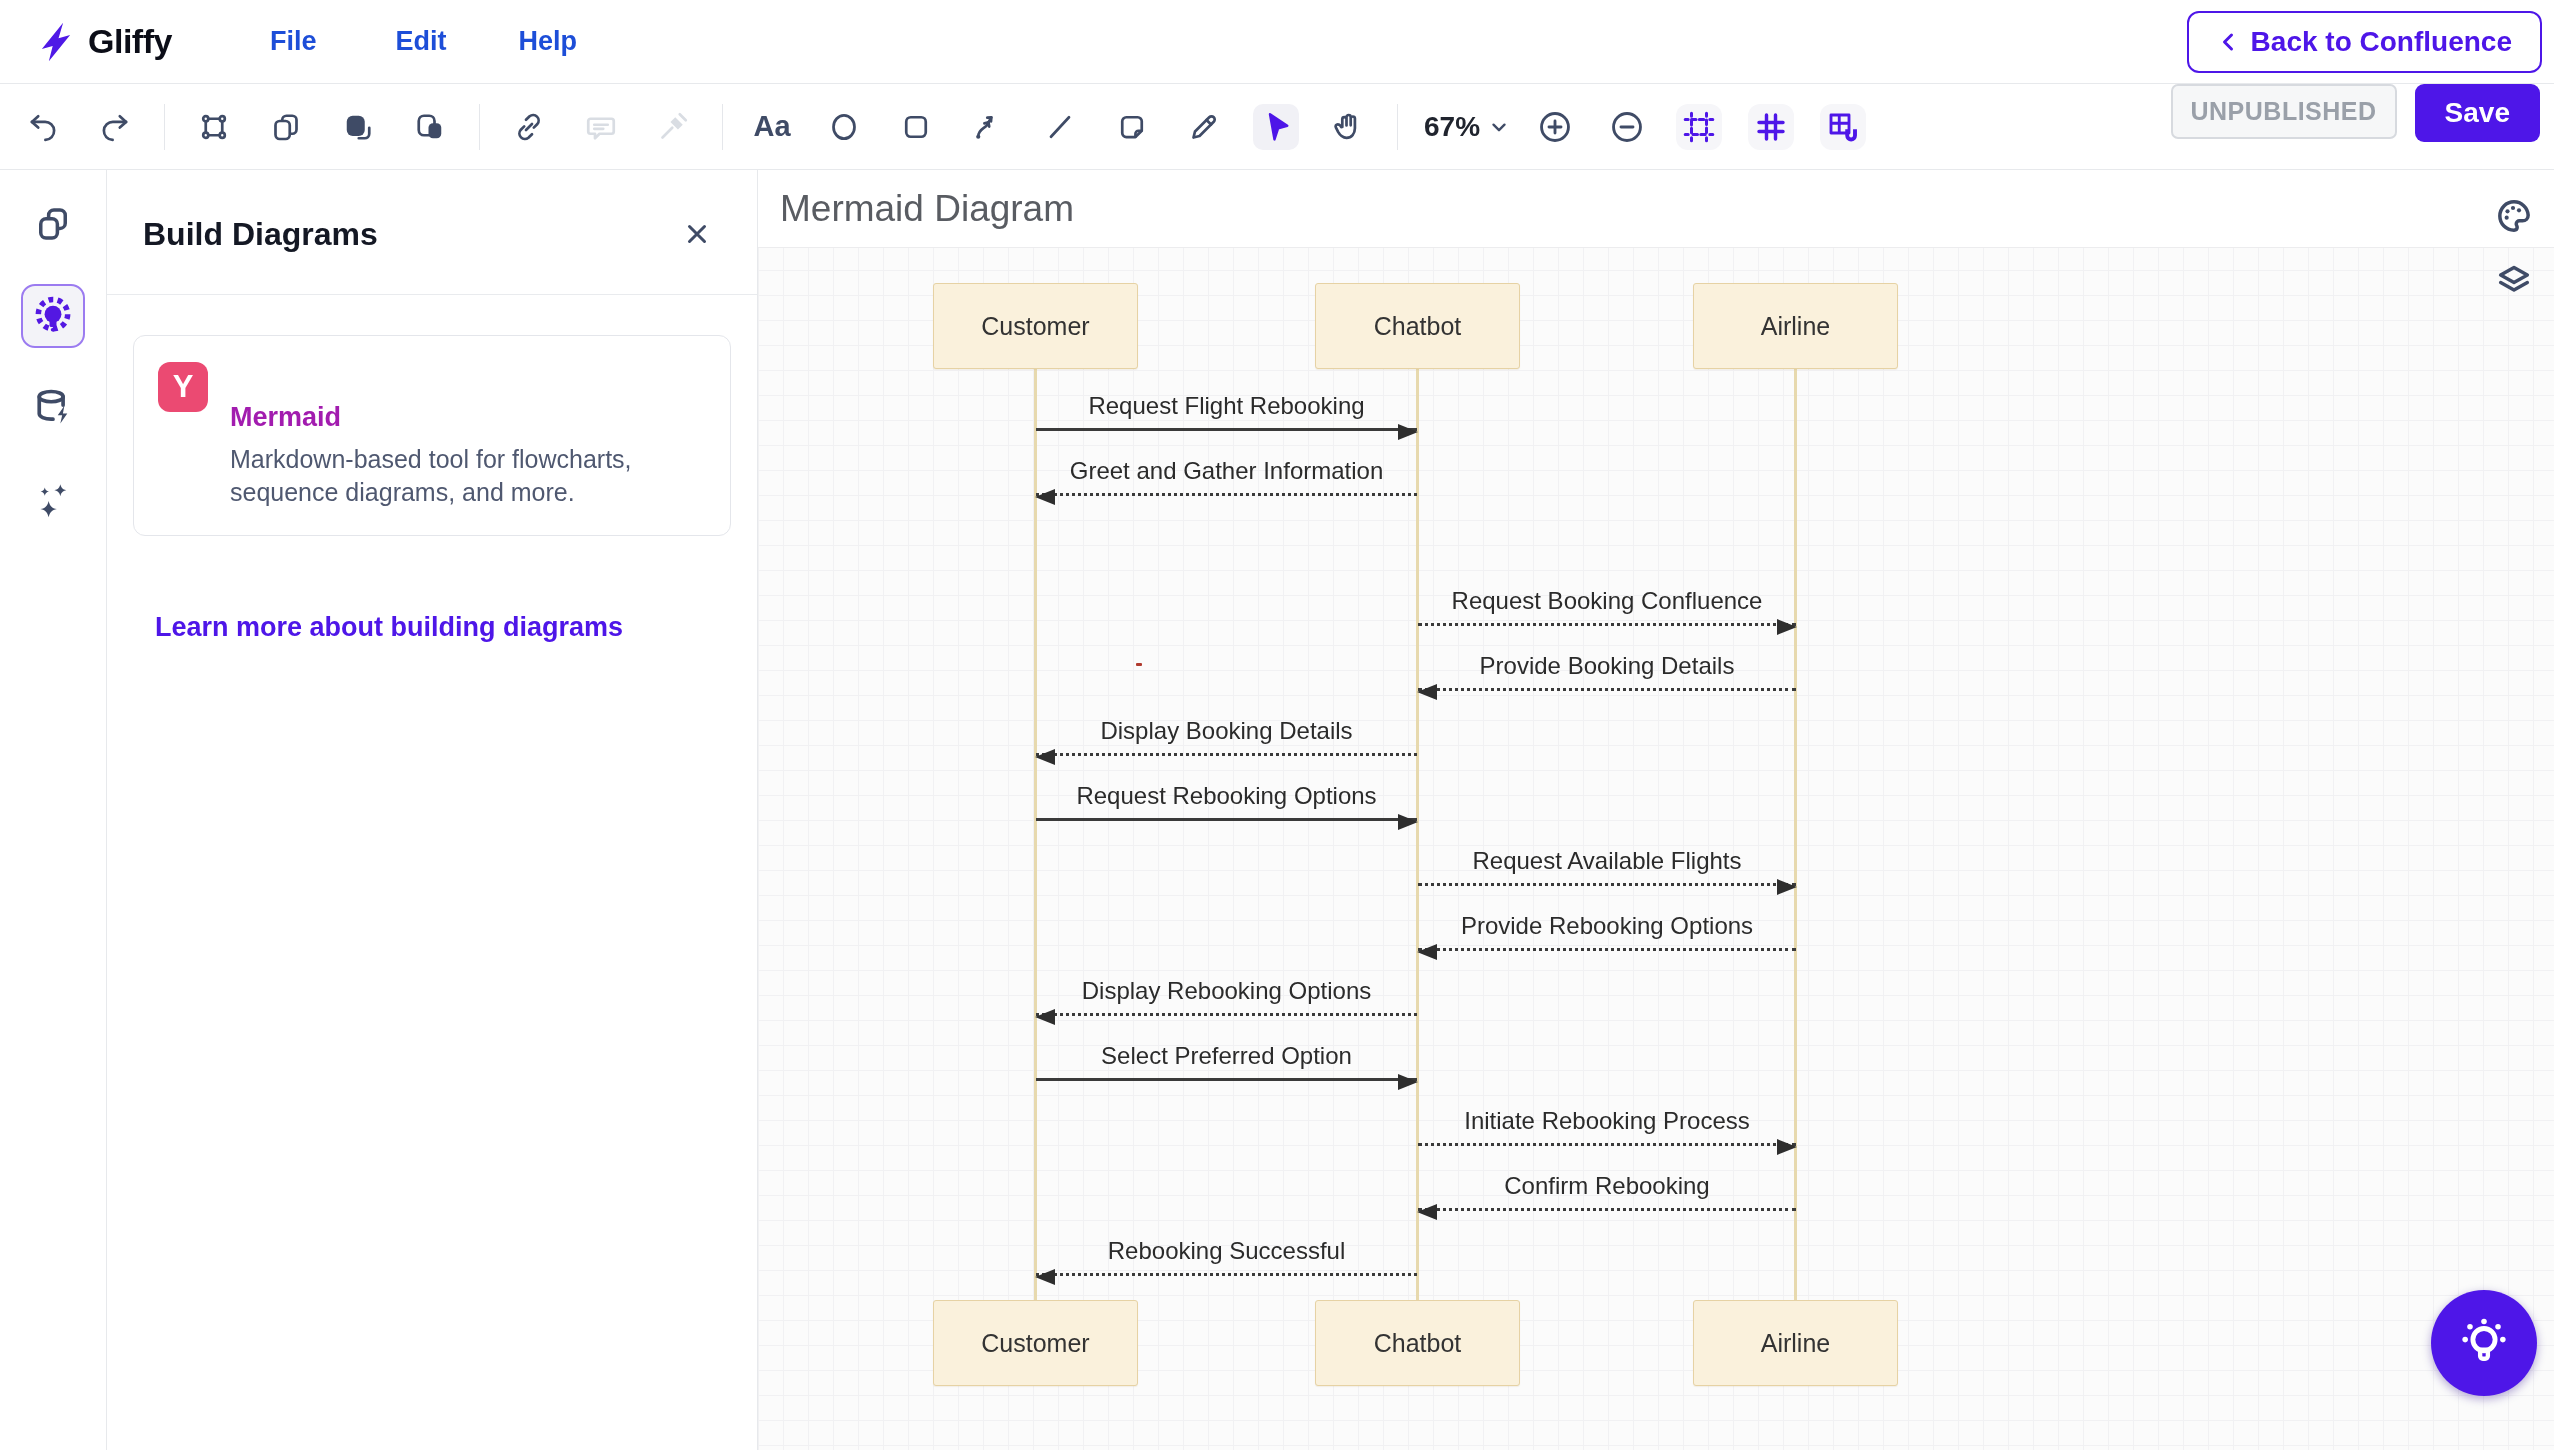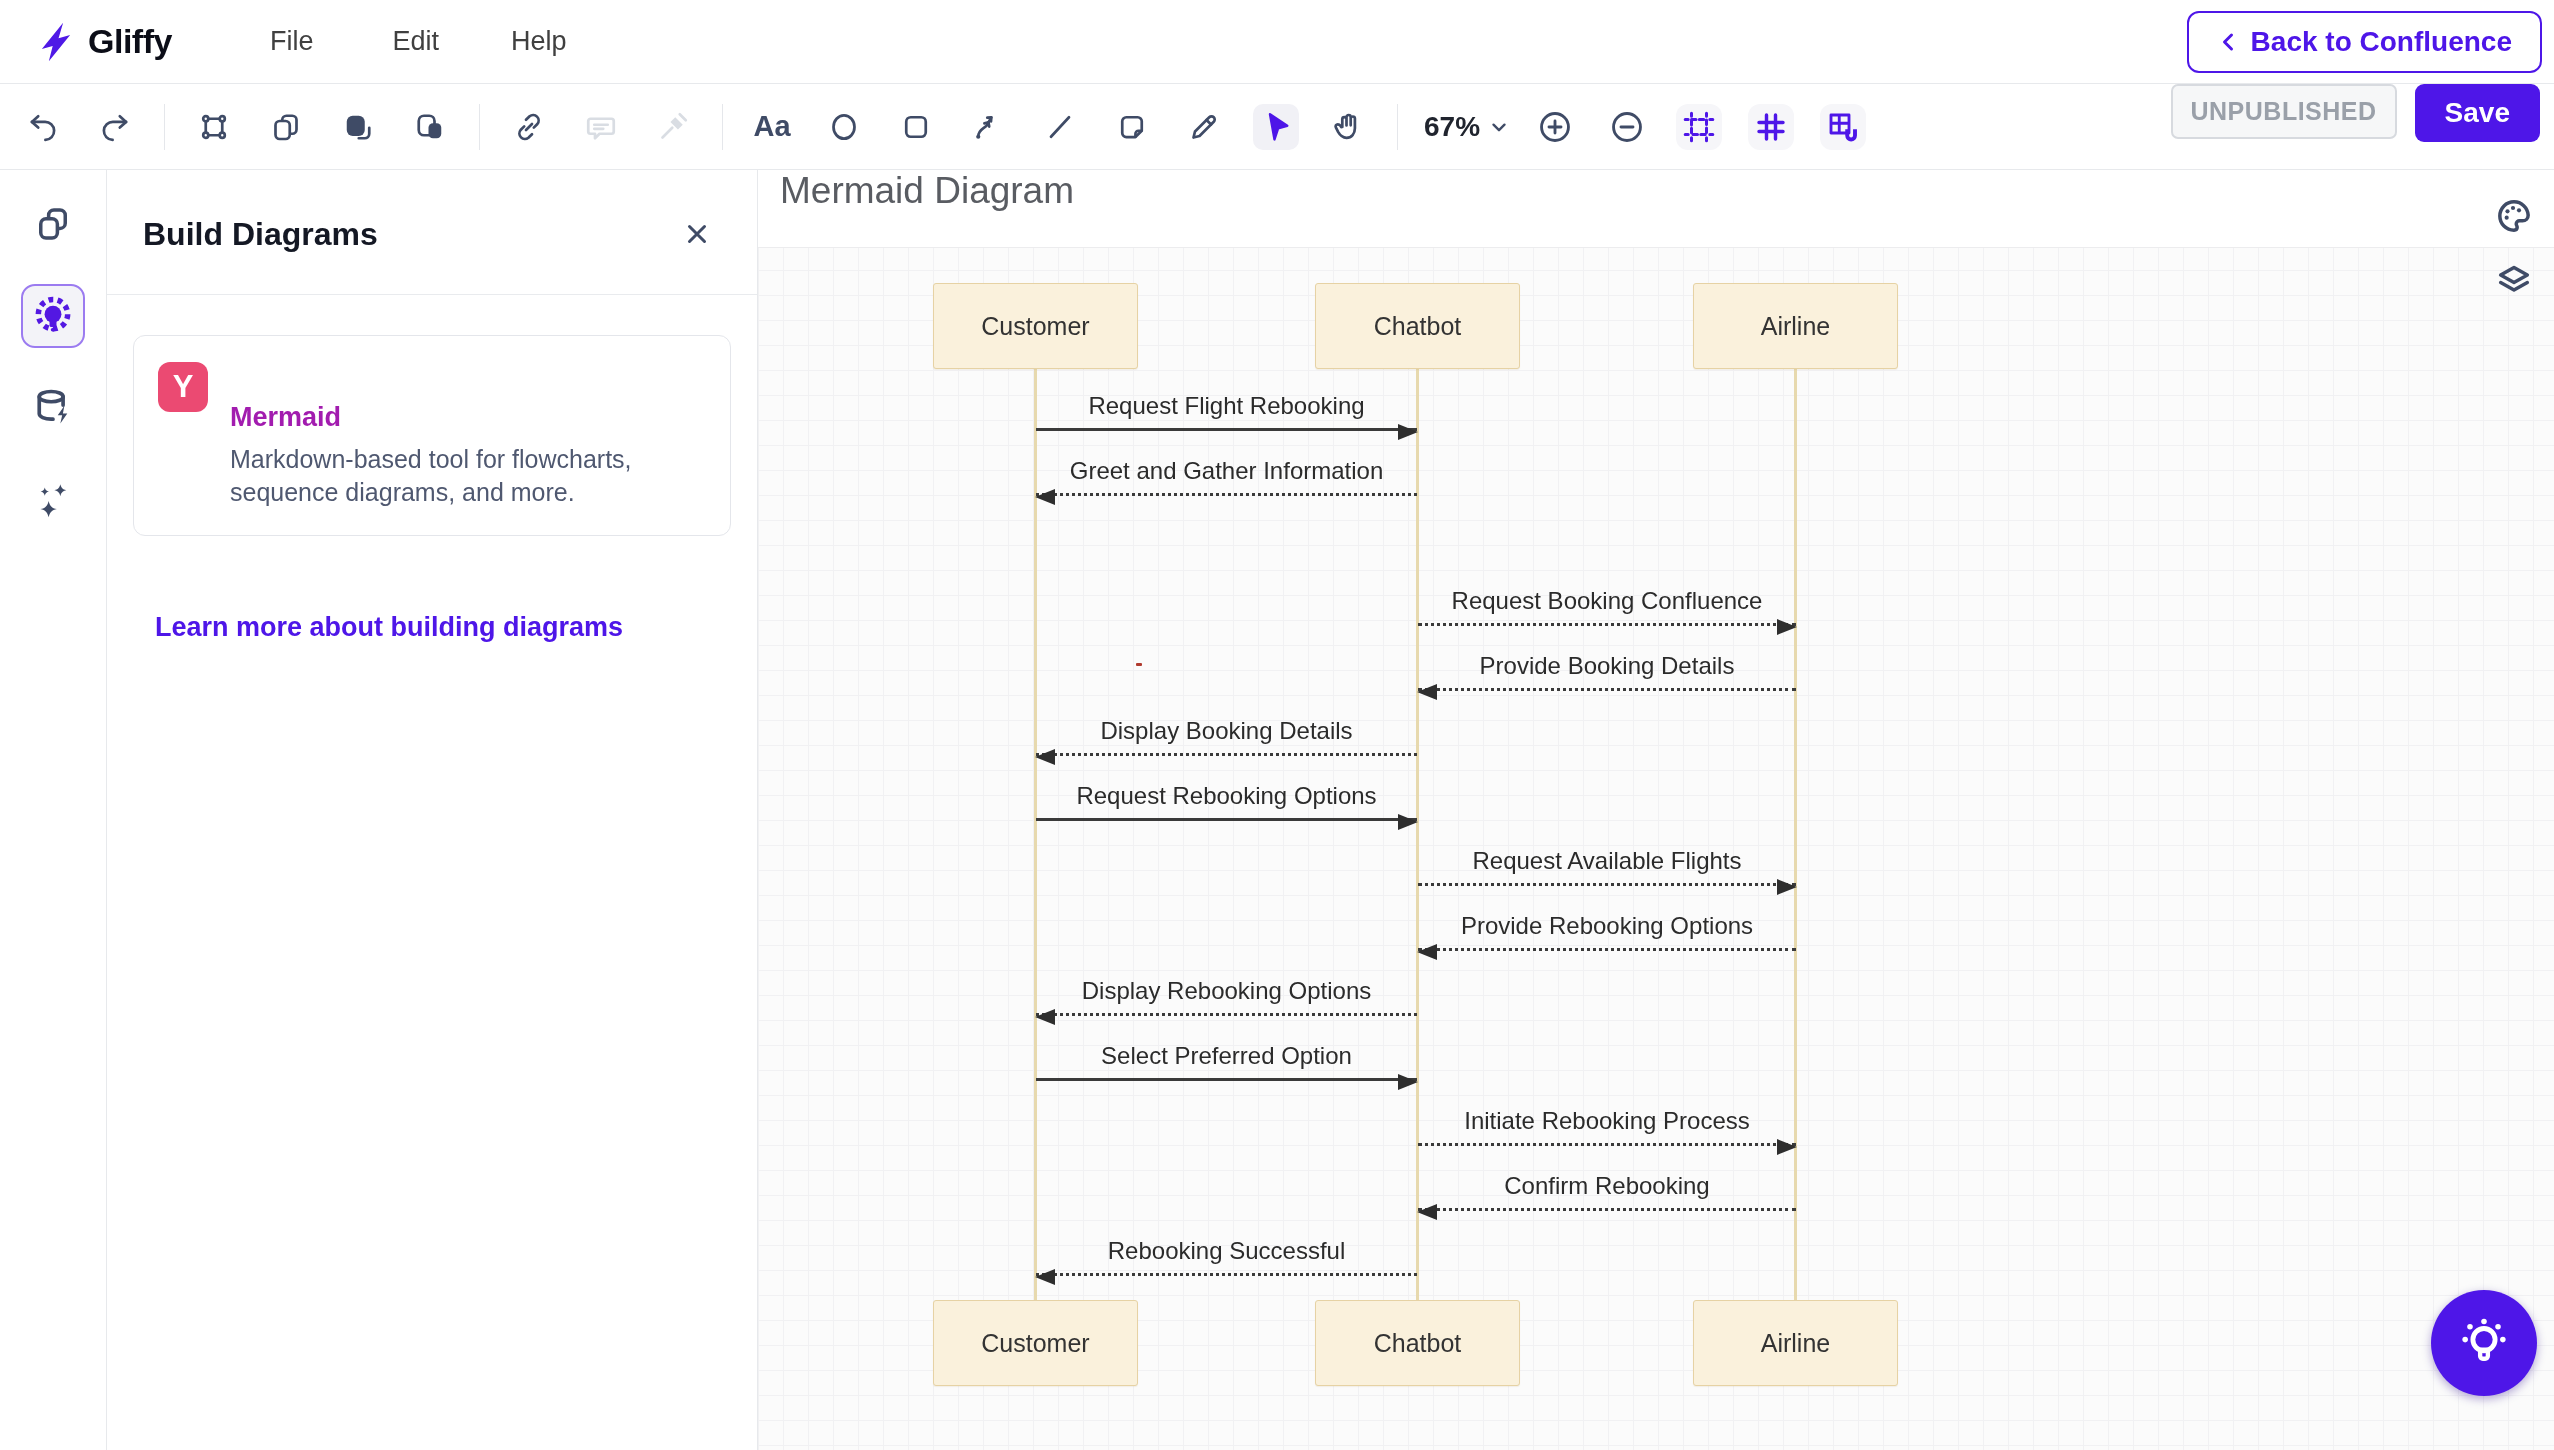--- a/index.html
+++ b/index.html
@@ -5,21 +5,21 @@
   * { margin:0; padding:0; box-sizing:border-box; }
   html,body { background:#fff; }
   #app { position:relative; width:2554px; height:1450px; overflow:hidden;
          font-family:"Liberation Sans", sans-serif; background:#fff; color:#222; }
 
   
   .menubar { position:absolute; top:0; left:0; right:0; height:84px; background:#fff;
              border-bottom:1px solid #E7E9EC; display:flex; align-items:center; z-index:30; }
   .logo { display:flex; align-items:center; margin-left:36px; gap:8px; }
   .brand { font-size:34px; font-weight:700; color:#0B0D17; letter-spacing:-0.5px; }
-  .menu-item { font-size:27px; font-weight:400; color:#404040; cursor:default; }
+  .menu-item { font-size:27px; font-weight:700; color:#1d4ed8; cursor:default; }
   .menu-item.m1 { margin-left:98px; } .menu-item.m2 { margin-left:79px; } .menu-item.m3 { margin-left:72px; }
   .back-btn { position:absolute; right:12px; top:11px; height:62px; display:flex; align-items:center;
               gap:10px; padding:0 28px; border:2.5px solid #4E16E8; border-radius:12px;
               color:#4E16E8; font-size:28px; font-weight:700; background:#fff; }
 
   
   .toolbar { position:absolute; top:84px; left:0; right:0; height:86px; background:#fff;
              border-bottom:1px solid #E7E9EC; display:flex; align-items:center; padding-left:20px; z-index:29; }
   .tbtn { width:46px; height:46px; display:flex; align-items:center; justify-content:center;
           border-radius:10px; margin-right:26px; flex:0 0 auto; }
@@ -65,21 +65,21 @@
   .card-desc { font-size:25px; color:#4F5870; line-height:33px; max-width:480px; }
   .learn-link { display:inline-block; margin:76px 0 0 48px; font-size:27px; font-weight:700; color:#4E16E8; }
 
   
   .canvas { position:absolute; left:758px; top:170px; width:1796px; height:1280px; overflow:hidden;
             background-color:#FBFBFB;
             background-image: linear-gradient(#F1F1F3 1px, transparent 1px),
                               linear-gradient(90deg, #F1F1F3 1px, transparent 1px);
             background-size:25px 25px; }
   .canvas-titlebar { position:absolute; left:0; right:0; top:0; height:78px; background:#fff;
-                     border-bottom:1px solid #ECECEE; display:flex; padding-left:22px; }
+                     border-bottom:1px solid #ECECEE; display:flex; align-items:center; padding-left:22px; }
   .canvas-title { font-size:37px; font-weight:300; color:#595C62; }
   .side-tool { position:absolute; right:18px; width:44px; height:44px; display:flex; align-items:center; justify-content:center; }
   .side-tool.t1 { top:24px; } .side-tool.t2 { top:88px; }
 
   
   .actor { position:absolute; width:205px; height:86px; background:#FAF1DC; border:1.5px solid #E6D2A4;
            border-radius:3px; display:flex; align-items:center; justify-content:center;
            font-size:25px; color:#333; box-shadow:0 1px 1px rgba(180,150,80,0.12); }
   .lifeline { position:absolute; width:2.5px; background:#E7D9AE; }
   .msg { position:absolute; height:40px; }

